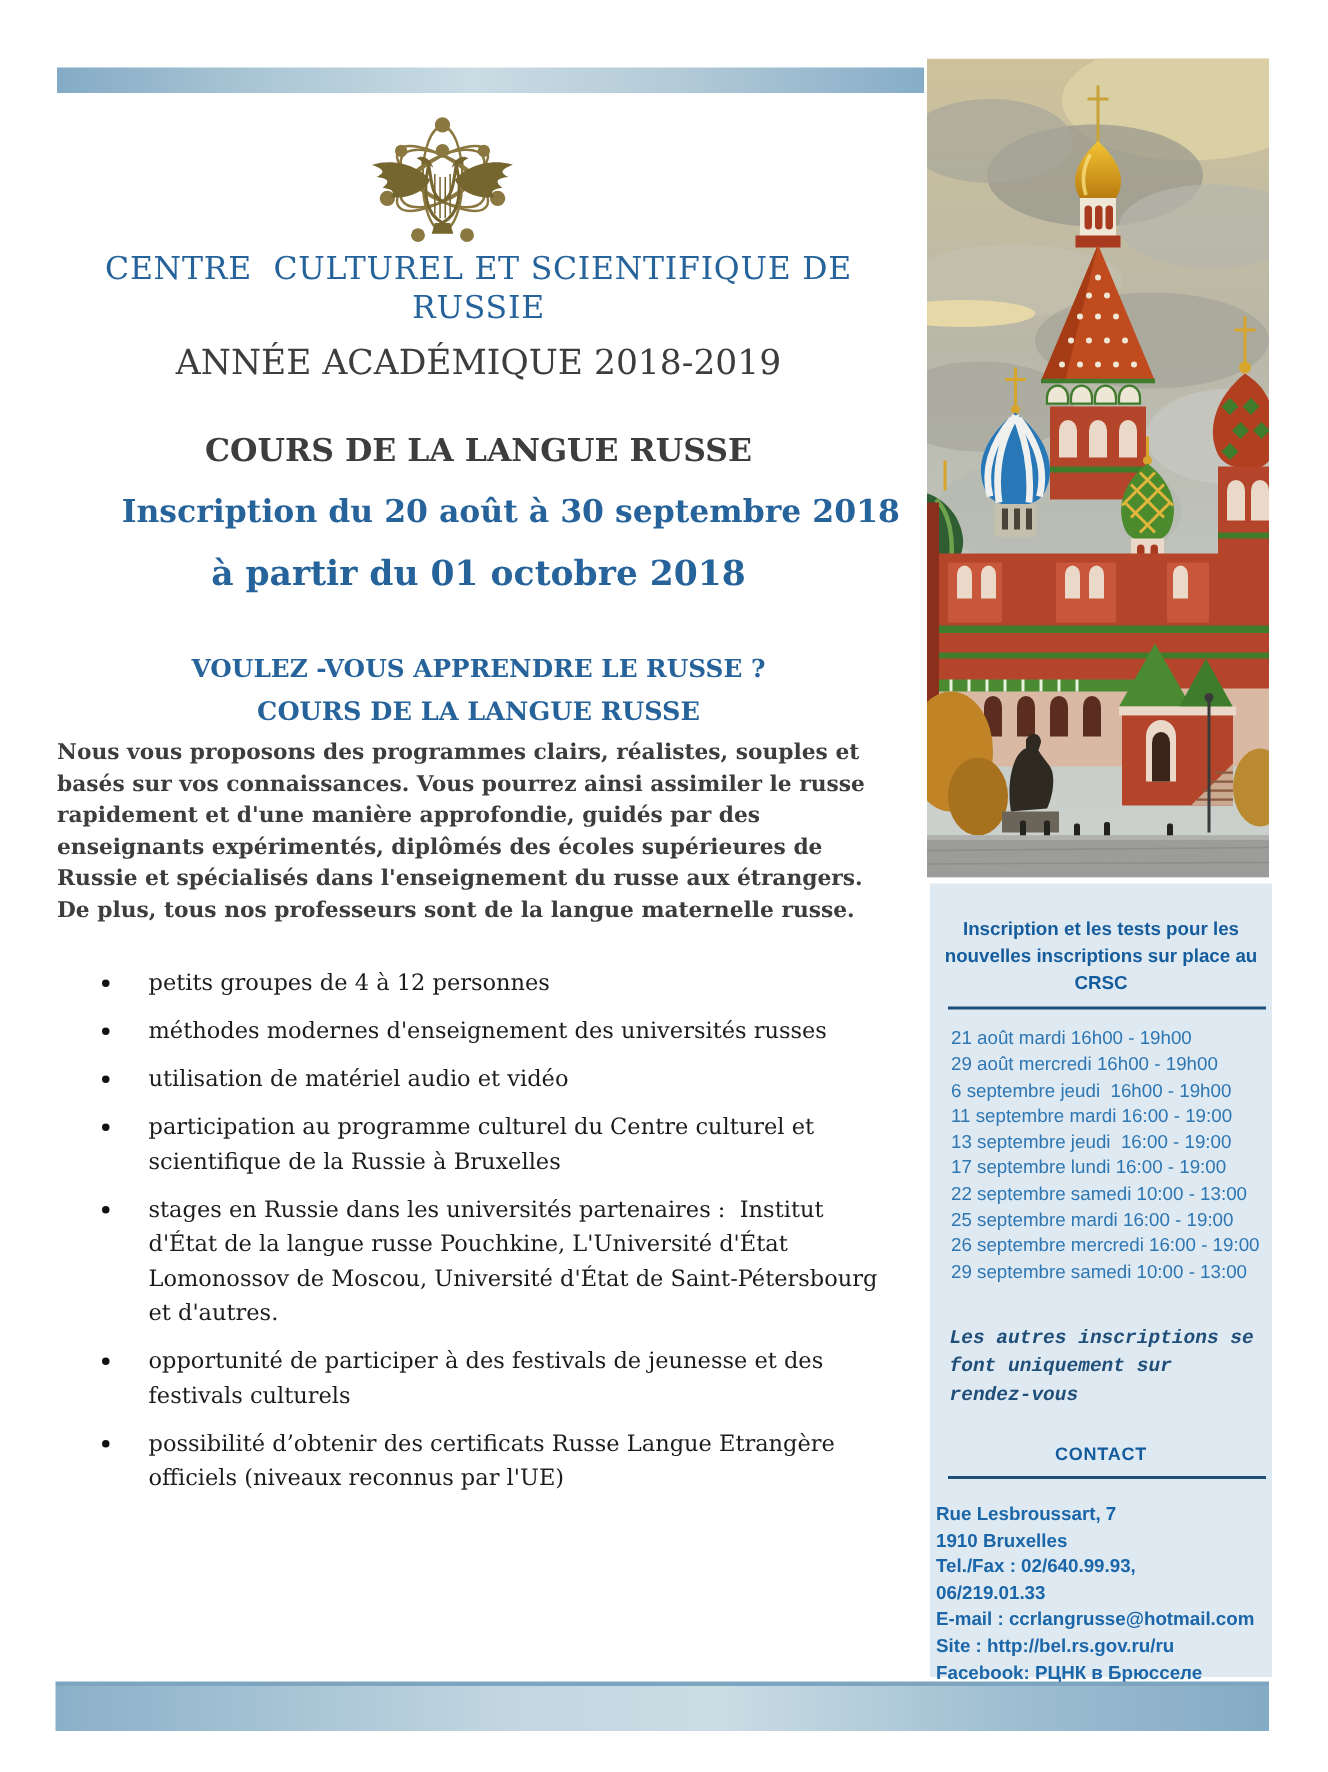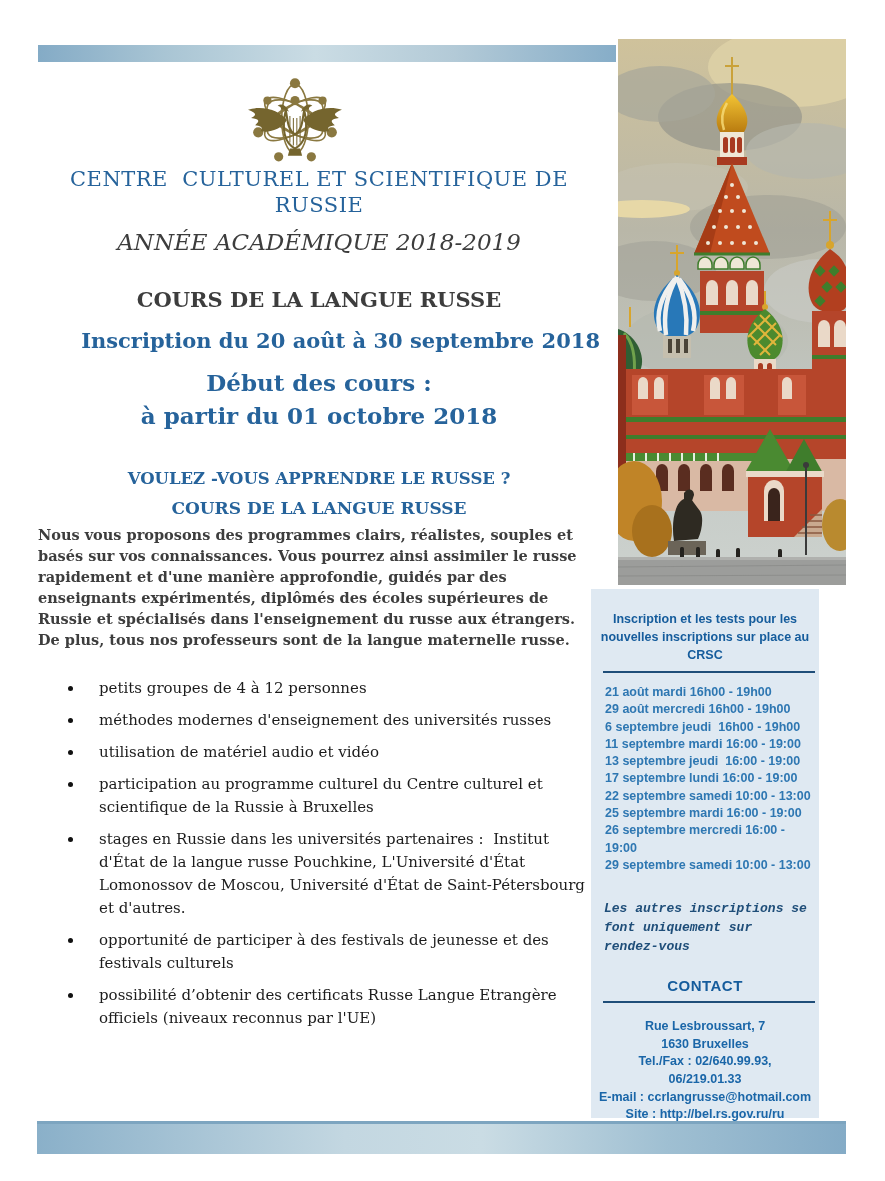--- a/index.html
+++ b/index.html
@@ -28,21 +28,21 @@
     background:linear-gradient(90deg,#8ab0c9 0%,#c3d7e1 38%,var(--bar-center) 55%,#9fbfd2 78%,var(--bar-edge) 100%);
   }
   .logo{position:absolute;left:243px;top:55px;width:104px;height:96px;}
   .main{position:absolute;left:38px;top:150px;width:562px;}
   .org-title{
     margin:0;text-align:center;font-size:21px;font-weight:normal;letter-spacing:.5px;
     color:var(--accent-blue);white-space:pre-wrap;line-height:26px;
   }
   .academic-year{
     margin:9px 0 0 0;text-align:center;font-size:23px;font-weight:normal;
-    color:var(--dark-text);line-height:30px;font-style:italic;
+    color:var(--dark-text);line-height:30px;
   }
   .course-title-dark{
     margin:29px 0 0 0;text-align:center;font-size:21px;font-weight:bold;
     color:var(--dark-text);line-height:27px;
   }
   .registration{
     margin:14px 0 0 0;text-align:right;font-size:21px;font-weight:bold;
     color:var(--accent-blue);line-height:28px;
   }
   .course-start{
@@ -68,44 +68,44 @@
   ul.advantages{
     margin:27px 0 0 0;padding:0 0 0 46px;list-style:disc outside;
   }
   ul.advantages li{
     margin:0 0 9px 0;padding-left:15px;font-size:15px;color:#1c1c1c;
     line-height:23px;white-space:pre-wrap;width:500px;
   }
   ul.advantages li::marker{color:#111111;font-size:15px;}
   .photo{position:absolute;left:618px;top:23px;width:228px;height:546px;}
   .panel{
-    position:absolute;left:591px;top:573px;width:228px;height:529px;box-sizing:border-box;
+    position:absolute;left:620px;top:573px;width:228px;height:529px;box-sizing:border-box;
     background:var(--panel-bg);font-family:"Liberation Sans", sans-serif;
   }
   .panel-heading{
     margin:21px 8px 0 8px;text-align:center;font-size:12.5px;font-weight:bold;
     color:var(--panel-heading-blue);line-height:18px;
   }
   .panel-rule{
     border:none;border-top:2px solid var(--navy);margin:7px 4px 0 12px;
   }
   ul.schedule{margin:11px 0 0 14px;padding:0;list-style:none;}
   ul.schedule li{
-    font-size:12.5px;font-weight:bold;color:var(--schedule-blue);
+    font-size:12.5px;font-weight:normal;color:var(--schedule-blue);
     line-height:17.3px;white-space:pre-wrap;
   }
   .appointment-note{
     margin:25px 10px 0 13px;font-family:Liberation Mono, monospace;font-style:italic;
     font-weight:bold;font-size:13px;color:var(--navy);line-height:19px;
   }
   .contact-heading{
-    margin:22px 0 0 0;text-align:center;font-size:15px;font-weight:bold;
+    margin:22px 0 0 0;text-align:center;font-size:12px;font-weight:bold;
     letter-spacing:.5px;color:var(--panel-heading-blue);line-height:16px;
   }
-  ul.contact{margin:15px 4px 0 4px;padding:0;list-style:none;text-align:center;}
+  ul.contact{margin:15px 4px 0 4px;padding:0;list-style:none;}
   ul.contact li{
     font-size:12.5px;font-weight:bold;color:var(--contact-blue);line-height:17.6px;
   }
 </style>
 </head>
 <body>
 
 <div class="page">
 
   <div class="top-bar"></div>
@@ -147,21 +147,20 @@
       <path d="M45,76 L55,76 L57,83 L43,83 Z" fill="#75652e"></path>
     </svg>
   </div>
 
   <div class="main">
     <h1 class="org-title">CENTRE  CULTUREL ET SCIENTIFIQUE DE RUSSIE</h1>
     <h2 class="academic-year">ANNÉE ACADÉMIQUE 2018-2019</h2>
     <h3 class="course-title-dark">COURS DE LA LANGUE RUSSE</h3>
     <div class="registration">Inscription du 20 août à 30 septembre 2018</div>
     <div class="course-start">
-      <div>Début des cours :</div>
       <div>à partir du 01 octobre 2018</div>
     </div>
     <div class="question-heading">VOULEZ -VOUS APPRENDRE LE RUSSE ?</div>
     <div class="course-subheading">COURS DE LA LANGUE RUSSE</div>
     <p class="body-par">Nous vous proposons des programmes clairs, réalistes, souples et basés sur vos connaissances. Vous pourrez ainsi assimiler le russe rapidement et d'une manière approfondie, guidés par des enseignants expérimentés, diplômés des écoles supérieures de Russie et spécialisés dans l'enseignement du russe aux étrangers. De plus, tous nos professeurs sont de la langue maternelle russe.</p>
     <ul class="advantages">
 
         <li>petits groupes de 4 à 12 personnes</li>
 
         <li>méthodes modernes d'enseignement des universités russes</li>
@@ -414,21 +413,21 @@
 
         <li>29 septembre samedi 10:00 - 13:00</li>
       </ul>
     <div class="appointment-note">Les autres inscriptions se font uniquement sur rendez-vous</div>
     <div class="contact-heading">CONTACT</div>
     <hr class="panel-rule">
     <ul class="contact">
 
         <li>Rue Lesbroussart, 7</li>
 
-        <li>1630 Bruxelles</li>
+        <li>1910 Bruxelles</li>
 
         <li>Tel./Fax : 02/640.99.93,</li>
 
         <li>06/219.01.33</li>
 
         <li>E-mail : ccrlangrusse@hotmail.com</li>
 
         <li>Site : http://bel.rs.gov.ru/ru</li>
 
         <li>Facebook: РЦНК в Брюсселе</li>

